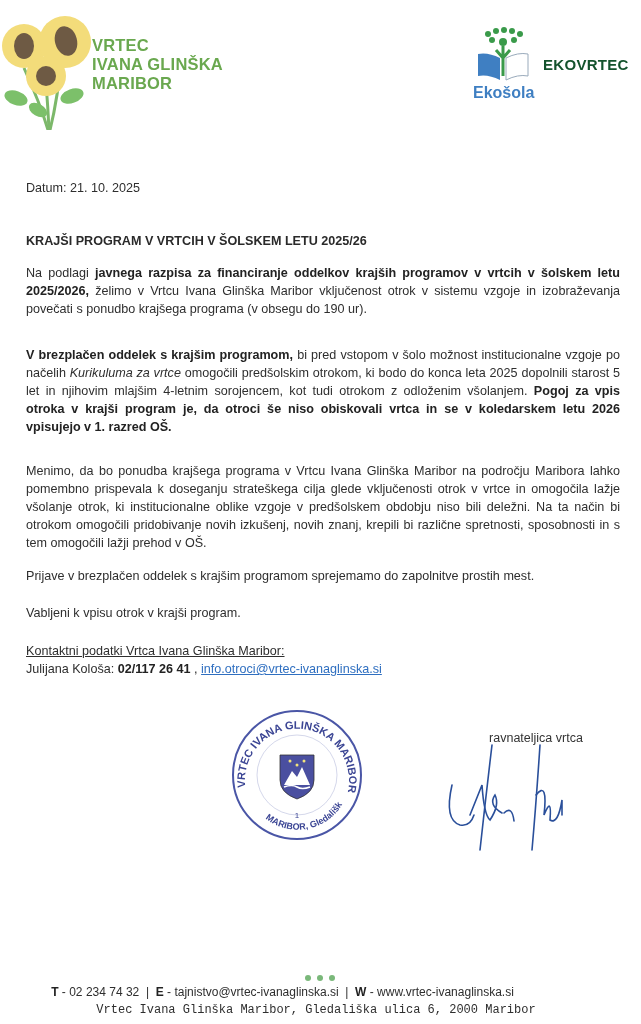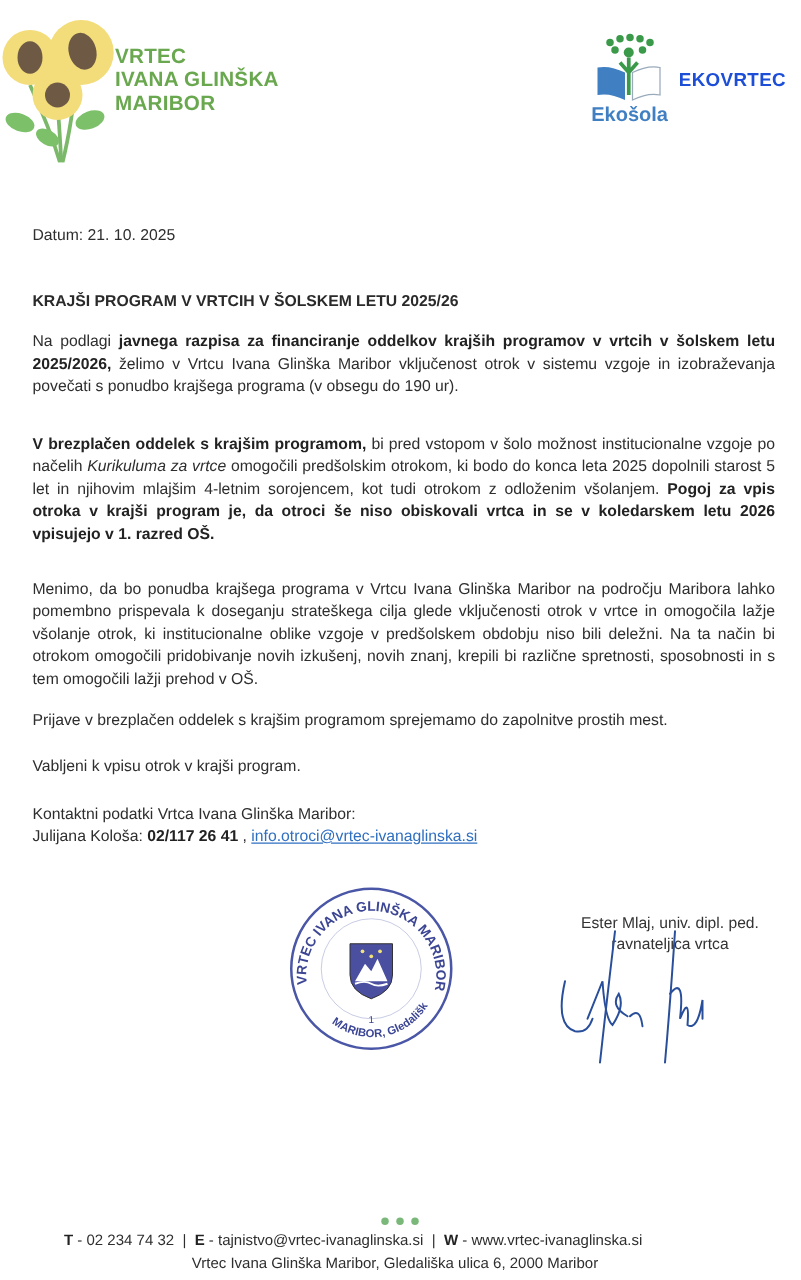--- a/index.html
+++ b/index.html
@@ -2,29 +2,29 @@
 <html><head>
 <meta charset="utf-8">
 <style>
   html, body { margin: 0; padding: 0; background: #ffffff; }
   body { width: 641px; height: 1024px; position: relative; overflow: hidden;
          font-family: "Liberation Sans", sans-serif; color: #2b2b2b; }
   .abs { position: absolute; }
   .logo-text { left: 92px; top: 36px; color: #6aa84f; font-weight: bold; font-size: 16.5px; line-height: 19px; letter-spacing: 0.2px; }
   .logo-text div { white-space: nowrap; }
   .eko-label { left: 473px; top: 84px; width: 60px; text-align: center; color: #3f7fc2; font-weight: bold; font-size: 16px; }
-  .ekovrtec { left: 543px; top: 56px; color: #1d4ed8; font-weight: 900; font-size: 15px; letter-spacing: 0.3px; }
+  .ekovrtec { left: 543px; top: 56px; color: #14532d; font-weight: 900; font-size: 15px; letter-spacing: 0.3px; }
   .doc { left: 26px; width: 594px; font-size: 12.6px; line-height: 18px; color: #2e2e2e; margin-top: 24px; }
   .justify { text-align: justify; }
   b { font-weight: bold; color: #222; }
-  .u { }
+  .u { text-decoration: underline; }
   .link { color: #2f6fc0; text-decoration: underline; }
   .sig { left: 436px; top: 730px; width: 200px; font-size: 12.5px; line-height: 17px; text-align: center; color: #333; }
   .footer1 { left: 0; width: 565px; top: 985px; text-align: center; font-size: 12px; color: #2e2e2e; }
-  .footer2 { left: 0; width: 632px; top: 1003px; text-align: center; font-size: 12px; color: #2e2e2e; }
+  .footer2 { left: 0; width: 632px; top: 1003px; text-align: center; font-size: 12px; color: #2e2e2e; font-family: Liberation Mono, monospace; }
   .dots { left: 302px; top: 967px; }
   .dots span { display: inline-block; width: 6px; height: 6px; border-radius: 50%; background: #7ab87a; margin: 0 3px; }
 </style>
 </head>
 <body>
 
 <svg class="abs" style="left:0;top:8px" width="92" height="122" viewBox="0 0 92 122">
   <g stroke="#7cb86a" stroke-width="3" fill="none">
     <path d="M24 60 Q40 95 48 122"></path>
       <path d="M62 45 Q58 90 50 122"></path>
@@ -108,21 +108,20 @@
   <path d="M62 82 Q70 79 75 82 Q80 85 88 82" stroke="#ffffff" stroke-width="1.5" fill="none"></path>
   <g fill="#f2e27a">
       <circle cx="68" cy="56" r="1.5"></circle>
       <circle cx="82" cy="56" r="1.5"></circle>
       <circle cx="75" cy="60" r="1.5"></circle>
     </g>
   <text x="75" y="113" text-anchor="middle" font-size="8" fill="#3b4594" font-family="Liberation Sans, sans-serif">1</text>
 </svg>
 
 <div class="abs sig">
-  <div>Ester Mlaj, univ. dipl. ped.</div>
   <div>ravnateljica vrtca</div>
 </div>
 <svg class="abs" style="left:440px;top:725px" width="150" height="130" viewBox="0 0 150 130">
   <g stroke="#2a4f9a" stroke-width="1.6" fill="none" stroke-linecap="round">
     <path d="M12 60 Q4 95 20 100 Q30 102 34 90"></path>
     <path d="M30 90 Q38 70 42 60 Q44 90 50 95 Q60 80 55 70 Q48 80 62 88"></path>
     <path d="M52 20 Q46 70 40 125"></path>
     <path d="M100 20 Q96 80 92 125"></path>
     <path d="M96 70 Q108 55 104 90 Q112 70 110 95 Q118 100 122 75 L122 90"></path>
     <path d="M64 88 Q72 80 74 96"></path>

